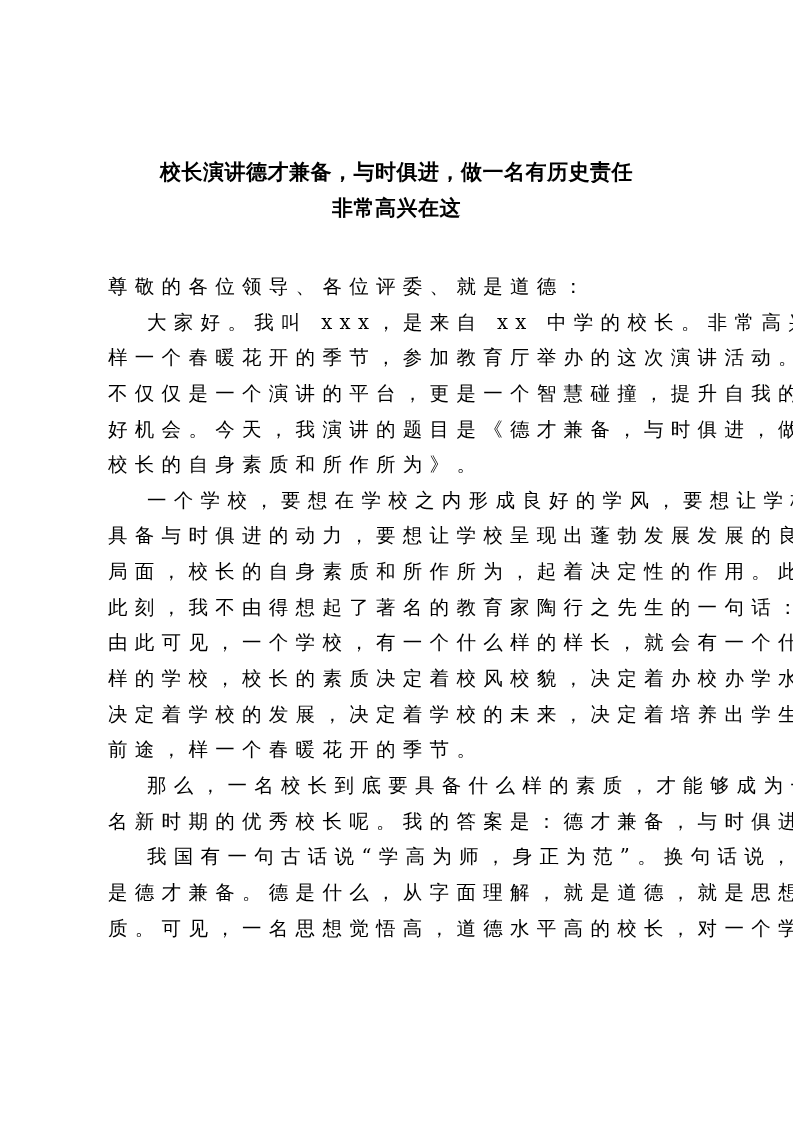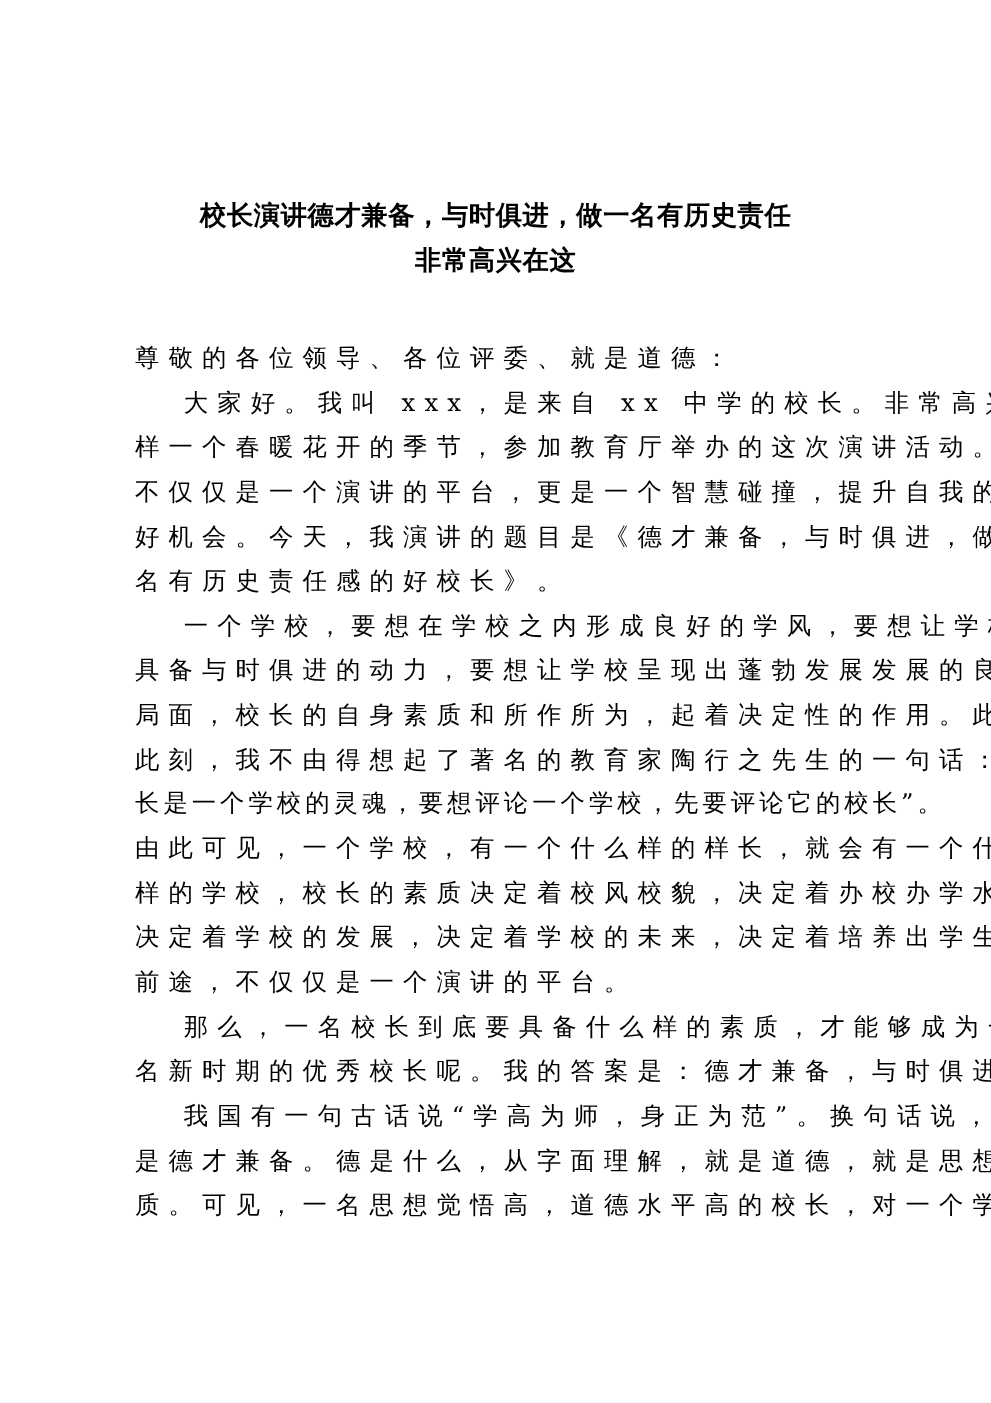--- a/index.html
+++ b/index.html
@@ -61,29 +61,28 @@
     <span>校长演讲德才兼备，与时俱进，做一名有历史责任</span>
     <span>非常高兴在这</span>
   </h1>
 
   <div class="body">
     <span class="line">尊敬的各位领导、各位评委、就是道德：</span>
     <span class="line indent">大家好。我叫 xxx，是来自 xx 中学的校长。非常高兴在这</span>
     <span class="line">样一个春暖花开的季节，参加教育厅举办的这次演讲活动。这</span>
     <span class="line">不仅仅是一个演讲的平台，更是一个智慧碰撞，提升自我的良</span>
     <span class="line">好机会。今天，我演讲的题目是《德才兼备，与时俱进，做一</span>
-    <span class="line">名有历史责任感的好校长》。</span>
+    <span class="line">校长的自身素质和所作所为》。</span>
     <span class="line indent">一个学校，要想在学校之内形成良好的学风，要想让学校</span>
     <span class="line">具备与时俱进的动力，要想让学校呈现出蓬勃发展发展的良好</span>
     <span class="line">局面，校长的自身素质和所作所为，起着决定性的作用。此时</span>
     <span class="line">此刻，我不由得想起了著名的教育家陶行之先生的一句话：“校</span>
-    <span class="line tight">长是一个学校的灵魂，要想评论一个学校，先要评论它的校长”。</span>
     <span class="line">由此可见，一个学校，有一个什么样的样长，就会有一个什么</span>
     <span class="line">样的学校，校长的素质决定着校风校貌，决定着办校办学水平，</span>
     <span class="line">决定着学校的发展，决定着学校的未来，决定着培养出学生的</span>
-    <span class="line">前途，不仅仅是一个演讲的平台。</span>
+    <span class="line">前途，样一个春暖花开的季节。</span>
     <span class="line indent">那么，一名校长到底要具备什么样的素质，才能够成为一</span>
     <span class="line">名新时期的优秀校长呢。我的答案是：德才兼备，与时俱进。</span>
     <span class="line indent">我国有一句古话说“学高为师，身正为范”。换句话说，就</span>
     <span class="line">是德才兼备。德是什么，从字面理解，就是道德，就是思想素</span>
     <span class="line">质。可见，一名思想觉悟高，道德水平高的校长，对一个学校</span>
   </div>
 </div>
 
 </body></html>

